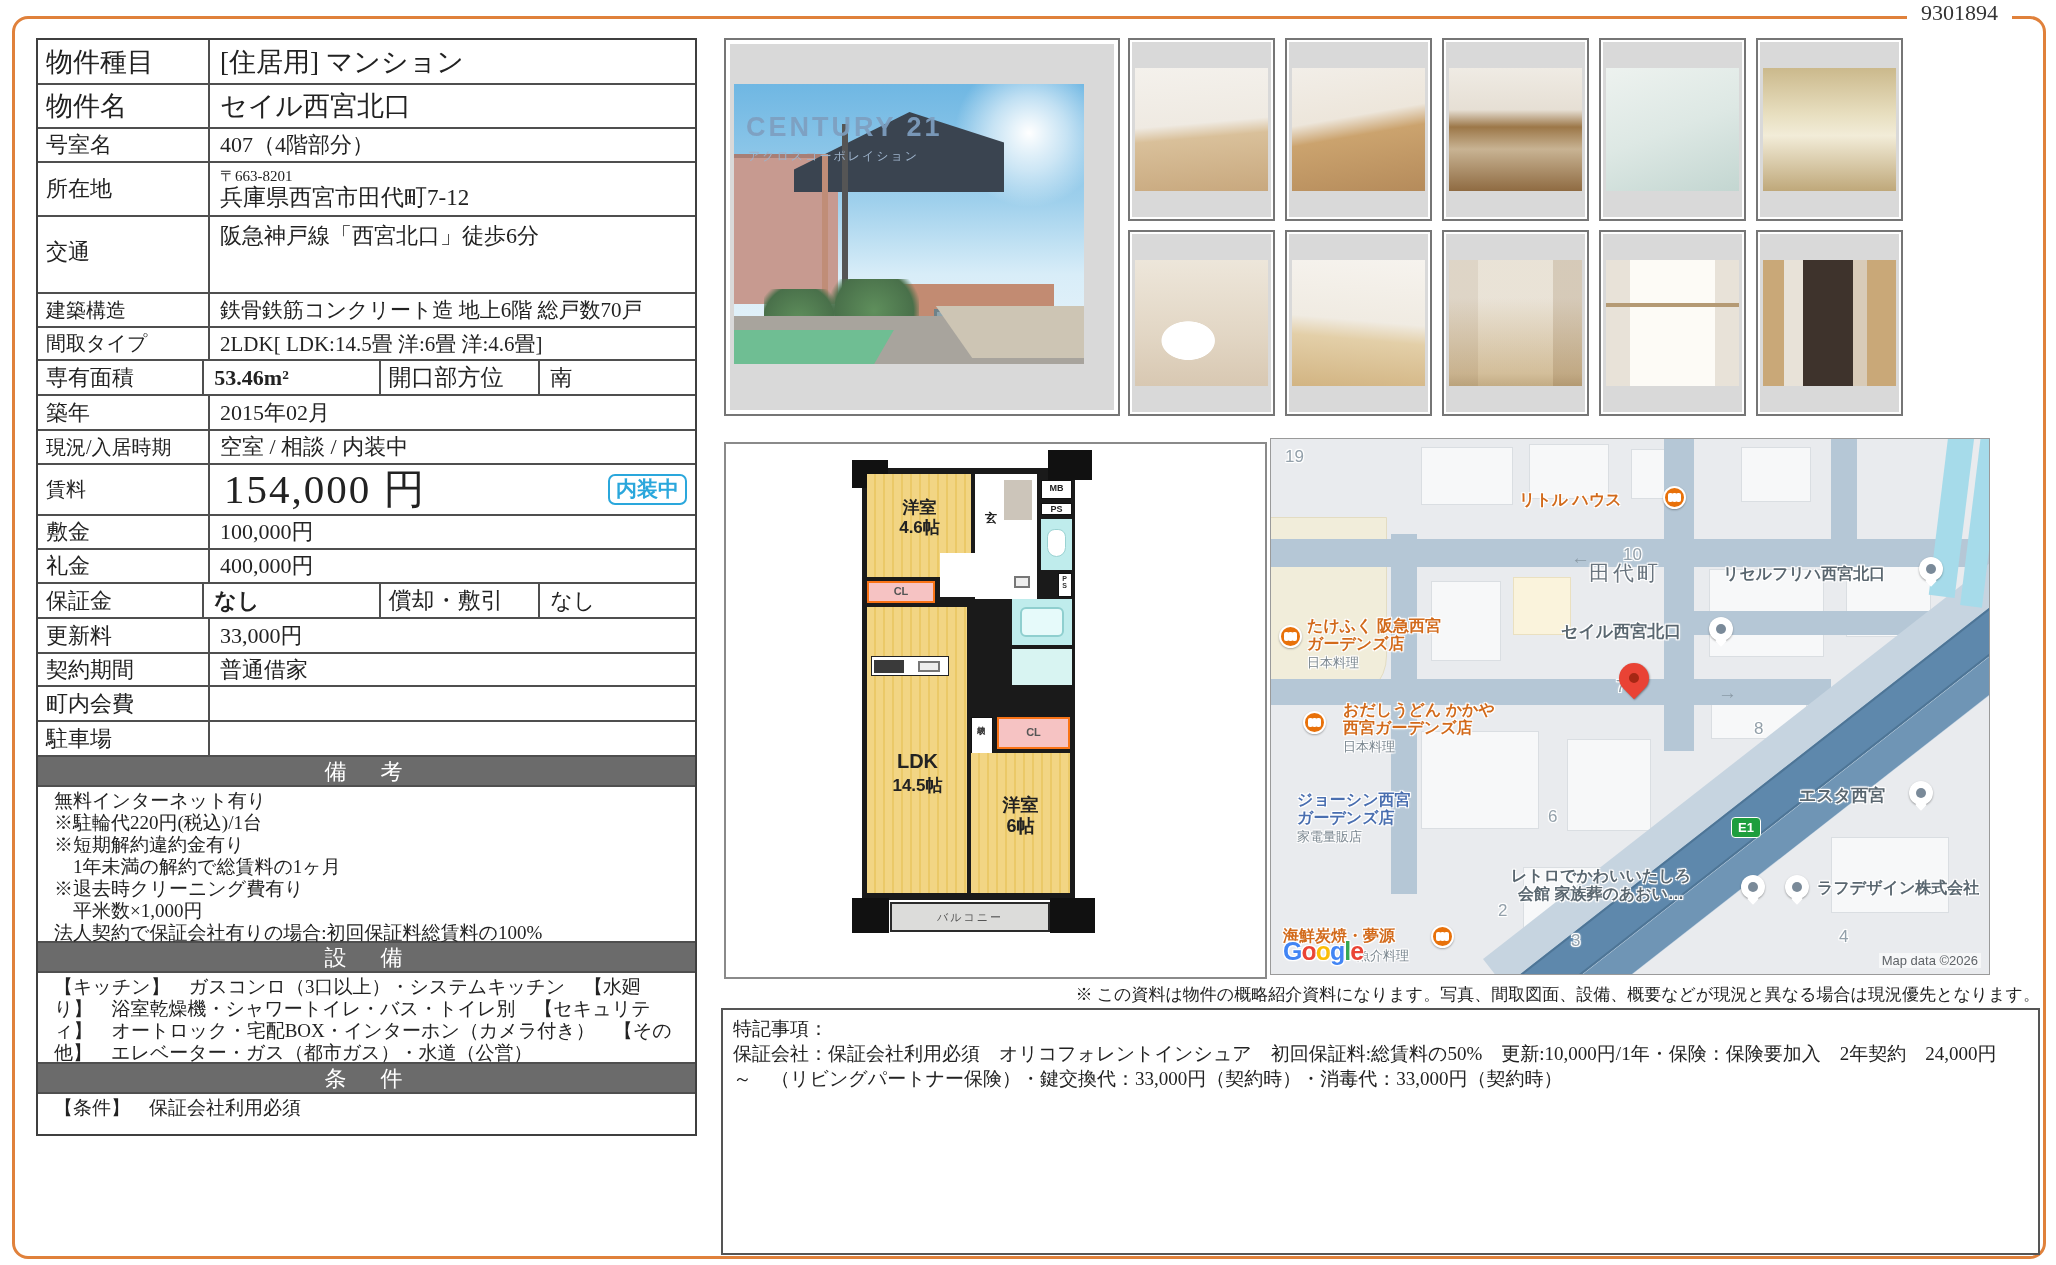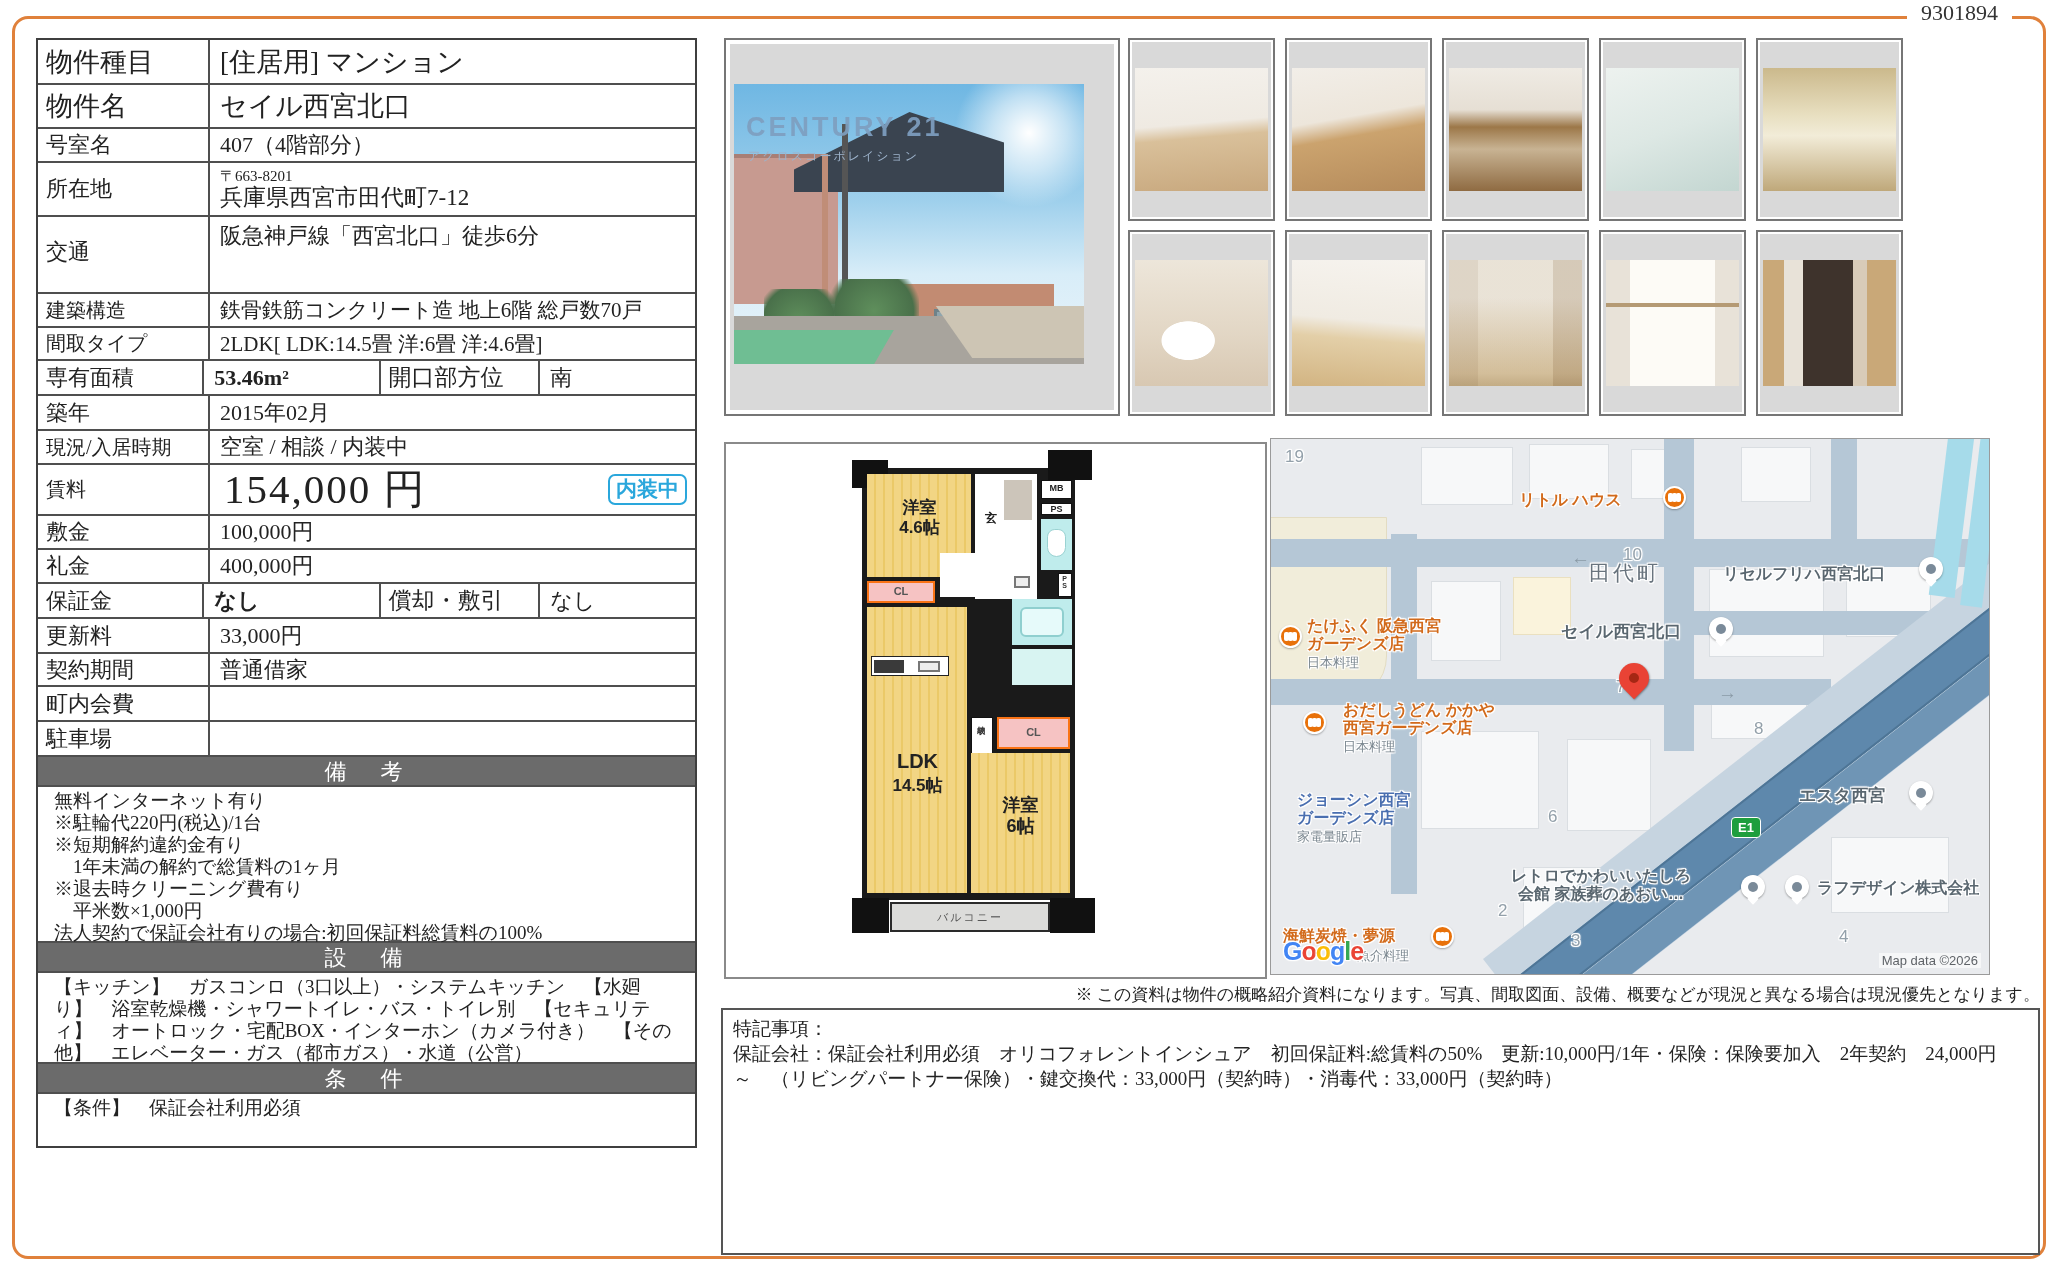--- a/index.html
+++ b/index.html
@@ -27,21 +27,21 @@
   .addr{display:block;padding-top:1px;}
   .addr .zip{display:block;font-size:15px;line-height:17px;}
   .addr .town{display:block;font-size:23px;line-height:26px;}
   .topval{align-items:flex-start;padding-top:4px;}
   .rent{font-size:41px;letter-spacing:2px;padding-left:14px;}
   .badge{position:absolute;right:8px;top:9px;color:#2AA7DC;border:2px solid #2AA7DC;border-radius:7px;font-size:21px;font-weight:bold;padding:0px 6px;line-height:27px;background:#fff;}
   .sechead{height:30px;background:#6B6B6B;color:#fff;text-align:center;font-size:22px;letter-spacing:6px;line-height:29px;border-bottom:2px solid #4f4f4f;}
   .secbody{border-bottom:2px solid #4f4f4f;padding:3px 16px;font-size:19px;line-height:22px;}
   .secbody.remarks{height:156px;}
   .secbody.equip{height:91px;}
-  .secbody.cond{height:52px;border-bottom:none;}
+  .secbody.cond{height:40px;border-bottom:none;}
   
   .photobox{position:absolute;background:#fff;border:2px solid #767676;padding:4px;}
   .photobox .inner{width:100%;height:100%;background:#D9D9D9;position:relative;overflow:hidden;}
   .mainphoto{left:724px;top:38px;width:396px;height:378px;}
   .mp-img{position:absolute;left:4px;top:40px;right:30px;bottom:46px;background:linear-gradient(180deg,#6FB7E3 0%,#9FD0EC 42%,#D8EDF8 68%,#EAF4FA 100%);overflow:hidden;}
   .sun{position:absolute;right:-20px;top:-26px;width:150px;height:150px;background:radial-gradient(circle,#ffffff 0%,rgba(255,255,255,.55) 35%,rgba(255,255,255,0) 70%);}
   .bldg-back{position:absolute;left:-6px;top:70px;width:110px;height:150px;background:#C79A90;border-top:4px solid #A87F76;}
   .bldg-roof{position:absolute;left:60px;top:28px;width:210px;height:80px;background:#3A4450;clip-path:polygon(0 72%,55% 0,100% 38%,100% 100%,0 100%);}
   .bldg-main{position:absolute;left:88px;top:70px;width:230px;height:180px;background:repeating-linear-gradient(180deg,#D7A48D 0 30px,#B9english 0 0),repeating-linear-gradient(180deg,#D4A28B 0 32px,#B3846F 32px 36px);border-left:6px solid #C08D77;}
   .bldg-low{position:absolute;left:150px;top:200px;width:170px;height:95px;background:#C28B72;}

